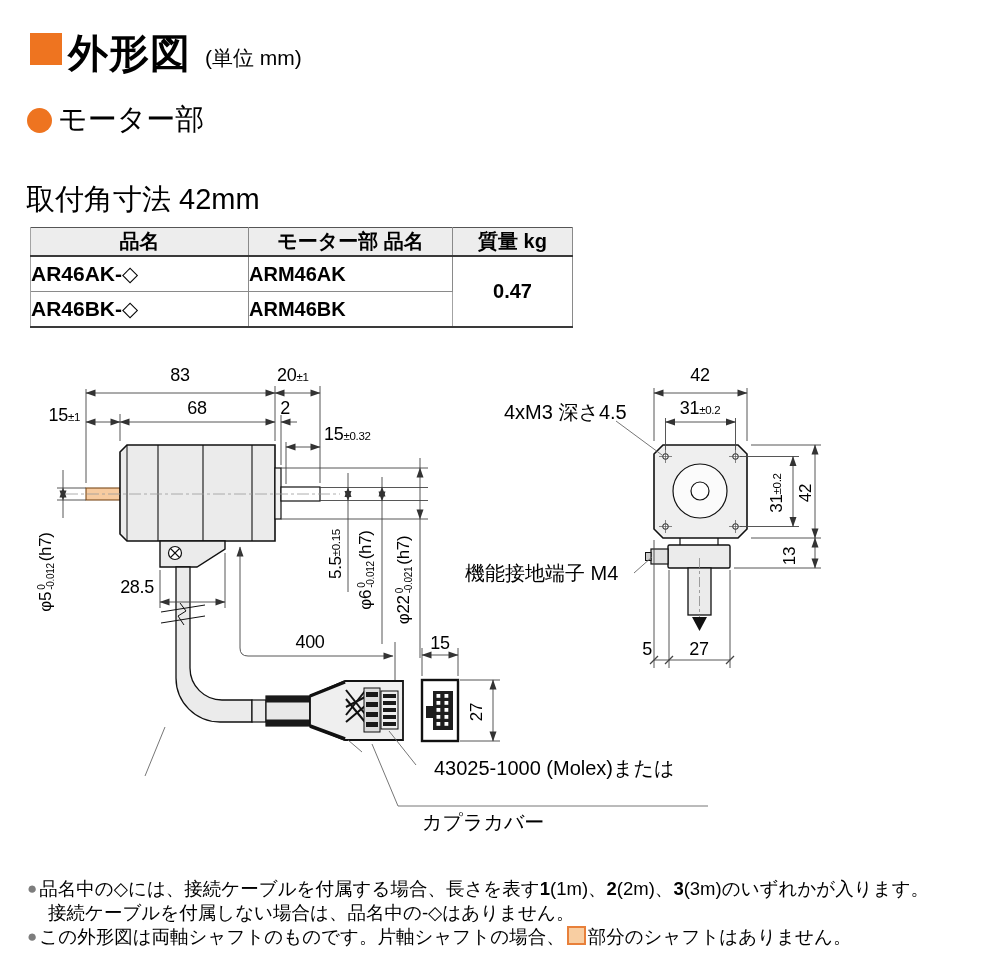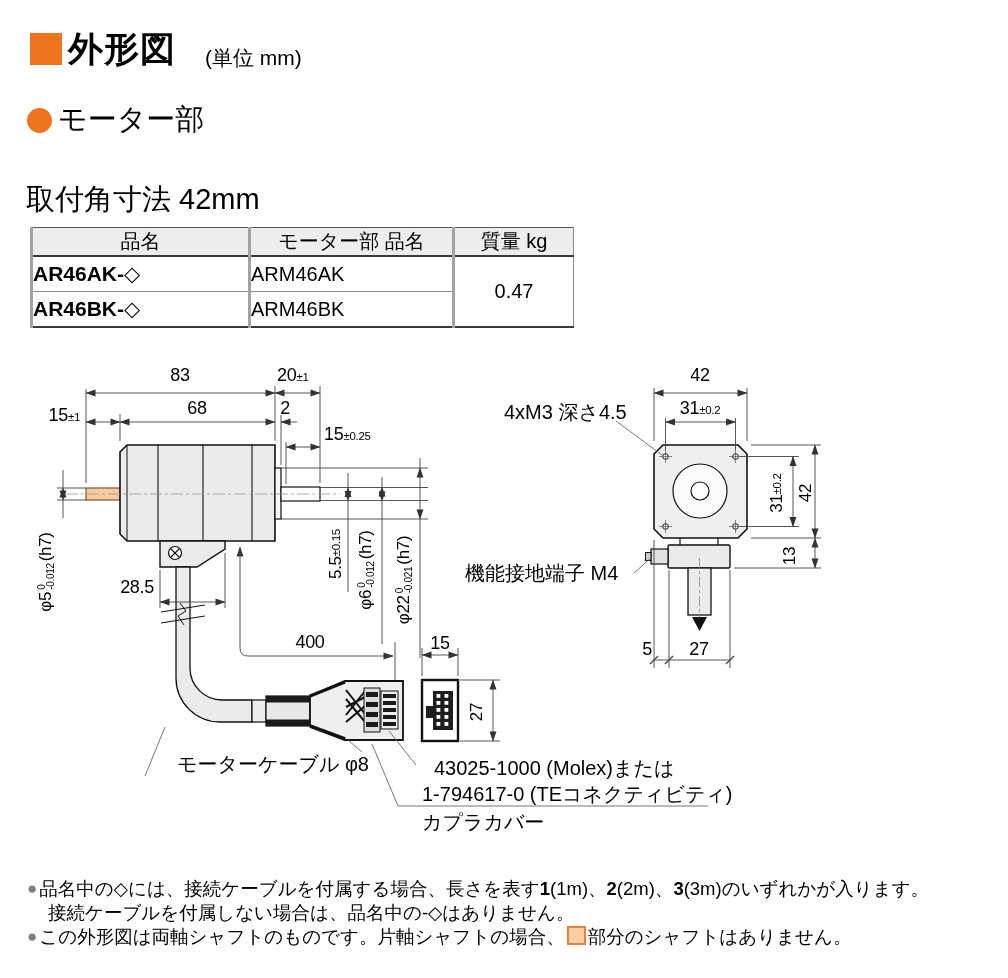--- a/index.html
+++ b/index.html
@@ -1,31 +1,31 @@
 <!DOCTYPE html>
 <html><head>
 <meta charset="utf-8">
 <style>
   html,body{margin:0;padding:0;background:#fff;}
   .page{position:relative;width:1008px;height:978px;background:#fff;overflow:hidden;
         font-family:"Liberation Sans","DejaVu Sans",sans-serif;color:#000;}
   .abs{position:absolute;white-space:nowrap;}
   
   .hsq{position:absolute;left:30px;top:33px;width:32px;height:32px;background:#EE7420;}
-  .title{left:68px;top:26px;font-size:35px;font-weight:bold;letter-spacing:1px;}
+  .title{left:68px;top:26px;font-size:40px;font-weight:bold;letter-spacing:1px;}
   .unit{left:205px;top:44px;font-size:21px;}
   .bullet-dot{position:absolute;left:27px;top:108px;width:25px;height:25px;border-radius:50%;background:#EE7420;}
   .sec1{left:58px;top:100px;font-size:29px;}
   .sec2{left:25px;top:137px;font-size:29px;}
   .sec3{left:26px;top:180px;font-size:29px;text-align:right;}
   
   table.spec{position:absolute;left:30px;top:227px;border-collapse:collapse;table-layout:fixed;
              border:1px solid #555;font-size:20px;}
   table.spec th{background:#EDEDED;font-weight:normal;border-bottom:2.4px solid #3a3a3a;height:26px;}
-  table.spec th,table.spec td{border-left:3px solid #a3a3a3;border-right:1px solid #8a8a8a;padding:0;}
+  table.spec th,table.spec td{border-left:1px solid #a3a3a3;border-right:1px solid #8a8a8a;padding:0;font-weight:bold;}
   table.spec td{height:34px;border-top:1px solid #8a8a8a;}
   table.spec tr.r1 td{border-top:none;}
   table.spec{border-bottom:2.4px solid #3a3a3a;}
   td.name{font-weight:bold;padding-left:22px;font-size:21px;}
   td.motor{padding-left:16px;}
   td.mass{text-align:center;}
   
   .dim{position:absolute;font-size:18px;letter-spacing:-0.3px;white-space:nowrap;}
   .dim .tol{font-size:11.5px;}
   .ctr{text-align:center;} .rgt{text-align:right;}
@@ -283,21 +283,21 @@
       <line x1="389" y1="731" x2="416" y2="765"></line>
       <path d="M372,744 L398,806 L708,806"></path>
     </g>
   </svg>
 
   <div class="dim ctr" style="left:150px;top:365px;width:60px;"><span>83</span></div>
   <div class="dim" style="left:277px;top:365px;"><span>20</span><span class="tol">±1</span></div>
   <div class="dim rgt" style="left:24px;top:394px;width:56px;margin-top:11px;"><span>15</span><span class="tol">±1</span></div>
   <div class="dim ctr" style="left:167px;top:398px;width:60px;"><span>68</span></div>
   <div class="dim ctr" style="left:277px;top:398px;width:16px;"><span>2</span></div>
-  <div class="dim" style="left:324px;top:424px;"><span>15</span><span class="tol">±0.25</span></div>
+  <div class="dim" style="left:324px;top:424px;"><span>15</span><span class="tol">±0.32</span></div>
   <div class="dim rgt" style="left:108px;top:577px;width:46px;"><span>28.5</span></div>
   <div class="dim ctr" style="left:285px;top:632px;width:50px;"><span>400</span></div>
   <div class="dim ctr" style="left:423px;top:633px;width:34px;"><span>15</span></div>
   <div class="dim ctr" style="left:670px;top:365px;width:60px;"><span>42</span></div>
   <div class="dim ctr" style="left:667px;top:398px;width:66px;"><span>31</span><span class="tol">±0.2</span></div>
   <div class="dim rgt" style="left:628px;top:639px;width:24px;"><span>5</span></div>
   <div class="dim ctr" style="left:678px;top:639px;width:42px;"><span>27</span></div>
 
   <div class="vdim" style="left:-14px;top:561px;width:120px;">
     <span>φ5</span>
@@ -336,23 +336,21 @@
     </div>
   <div class="vdim" style="left:770px;top:545px;width:40px;">
       <span>13</span>
     </div>
   <div class="vdim" style="left:457px;top:701px;width:40px;">
       <span>27</span>
     </div>
 
   <div class="lbl" style="left:504px;top:399px;">4xM3 深さ4.5</div>
   <div class="lbl" style="left:465px;top:560px;">機能接地端子 M4</div>
-  <div class="lbl" style="left:177px;top:751px;">モーターケーブル φ8</div>
   <div class="lbl" style="left:422px;top:755px;margin-left:12px;">43025-1000 (Molex)または</div>
-  <div class="lbl" style="left:422px;top:781px;">1-794617-0 (TEコネクティビティ)</div>
   <div class="lbl" style="left:422px;top:809px;">カプラカバー</div>
 
   <div class="notes">
     <div class="note-line">
       <span class="nb">●</span>
       <span><span>品名中の◇には、接続ケーブルを付属する場合、長さを表す</span><b>1</b><span>(1m)、</span><b>2</b><span>(2m)、</span><b>3</b><span>(3m)のいずれかが入ります。</span></span>
     </div>
     <div class="note-line indent">
       <span>接続ケーブルを付属しない場合は、品名中の-◇はありません。</span>
     </div>

